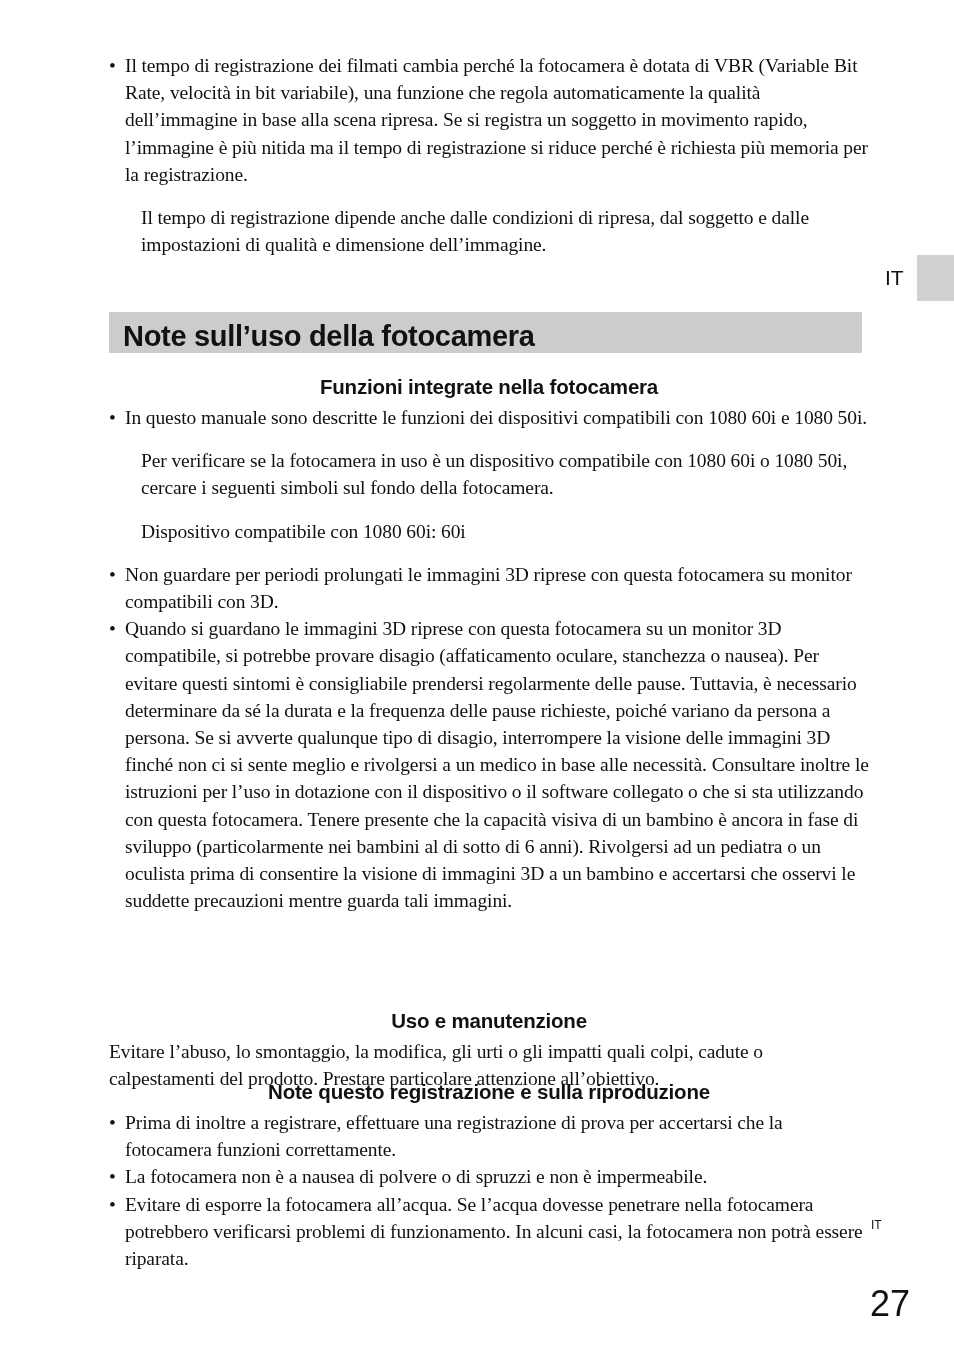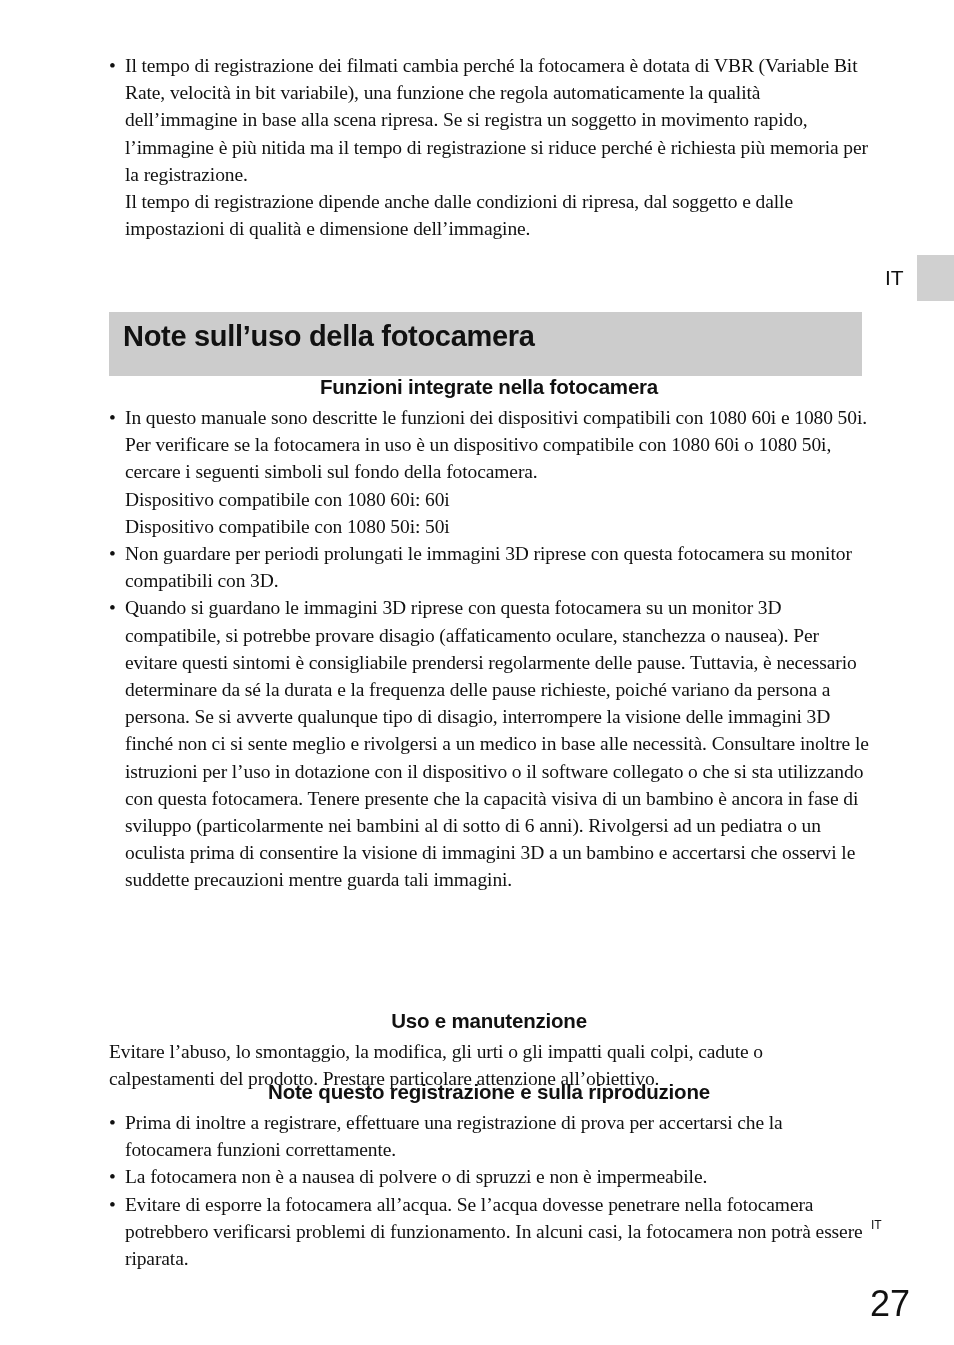--- a/index.html
+++ b/index.html
@@ -3,22 +3,22 @@
 <meta charset="utf-8">
 <style>
   html, body { margin:0; padding:0; background:#ffffff; }
   body { width:954px; height:1345px; position:relative; overflow:hidden;
          font-family:"Liberation Serif", "DejaVu Serif", serif; color:#111; }
   .serif { font-family:"Liberation Serif", "DejaVu Serif", serif; font-size:19.5px; line-height:27.2px; letter-spacing:-0.1px; }
   .block { position:absolute; left:109px; width:760px; }
   .para { margin:0; }
   .bl { position:relative; padding-left:16px; margin:0; }
   .bl .dot { position:absolute; left:0; top:0; }
-  .sub { margin:0; padding-left:16px; }
-  .title-bar { position:absolute; left:109px; top:312px; width:753px; height:64px; background:#cccccc; }
+  .sub { margin:16px; padding-left:16px; }
+  .title-bar { position:absolute; left:109px; top:312px; width:753px; height:41px; background:#cccccc; }
   .title-bar span { position:absolute; left:14px; top:6px; font-family:"Liberation Sans", "DejaVu Sans", sans-serif;
                     font-weight:bold; font-size:29px; line-height:36px; color:#111; letter-spacing:-0.3px; }
   .h2 { font-family:"Liberation Sans", "DejaVu Sans", sans-serif; font-weight:bold; font-size:20.5px; line-height:26px; margin:0; letter-spacing:-0.2px;text-align:center; }
   .lang-tab { position:absolute; left:917px; top:255px; width:37px; height:46px; background:#d0d0d0; }
   .lang-label { position:absolute; left:885px; top:266px; font-family:"Liberation Sans", "DejaVu Sans", sans-serif; font-size:21px; line-height:24px; }
   .pg-lang { position:absolute; left:871px; top:1218px; font-family:"Liberation Sans", "DejaVu Sans", sans-serif; font-size:12px; line-height:14px; }
   .pg-num { position:absolute; left:870px; top:1284px; font-family:"Liberation Sans", "DejaVu Sans", sans-serif; font-size:36px; line-height:40px; }
 </style>
 </head>
 <body>
@@ -40,21 +40,20 @@
 
 <div class="block serif" style="top:374px;">
   <h2 class="h2">Funzioni integrate nella fotocamera</h2>
   <div style="height:4px"></div>
   <div class="bl">
     <span class="dot">•</span>
     <span>In questo manuale sono descritte le funzioni dei dispositivi compatibili con 1080 60i e 1080 50i.</span>
   </div>
   <p class="sub">Per verificare se la fotocamera in uso è un dispositivo compatibile con 1080 60i o 1080 50i, cercare i seguenti simboli sul fondo della fotocamera.</p>
   <p class="sub">Dispositivo compatibile con 1080 60i: 60i</p>
-  <p class="sub">Dispositivo compatibile con 1080 50i: 50i</p>
   <div class="bl">
     <span class="dot">•</span>
     <span>Non guardare per periodi prolungati le immagini 3D riprese con questa fotocamera su monitor compatibili con 3D.</span>
   </div>
   <div class="bl">
     <span class="dot">•</span>
     <span>Quando si guardano le immagini 3D riprese con questa fotocamera su un monitor 3D compatibile, si potrebbe provare disagio (affaticamento oculare, stanchezza o nausea). Per evitare questi sintomi è consigliabile prendersi regolarmente delle pause. Tuttavia, è necessario determinare da sé la durata e la frequenza delle pause richieste, poiché variano da persona a persona. Se si avverte qualunque tipo di disagio, interrompere la visione delle immagini 3D finché non ci si sente meglio e rivolgersi a un medico in base alle necessità. Consultare inoltre le istruzioni per l’uso in dotazione con il dispositivo o il software collegato o che si sta utilizzando con questa fotocamera. Tenere presente che la capacità visiva di un bambino è ancora in fase di sviluppo (particolarmente nei bambini al di sotto di 6 anni). Rivolgersi ad un pediatra o un oculista prima di consentire la visione di immagini 3D a un bambino e accertarsi che osservi le suddette precauzioni mentre guarda tali immagini.</span>
   </div>
 </div>
 

